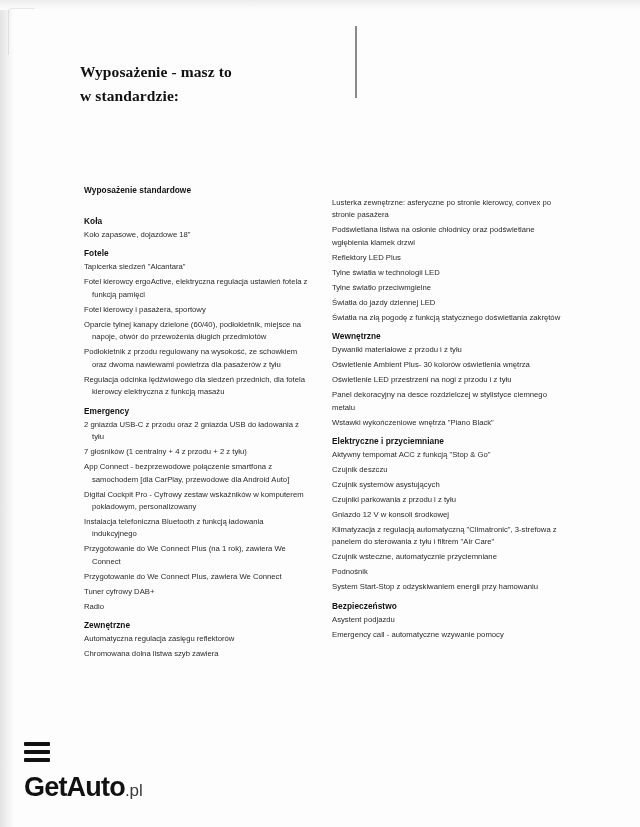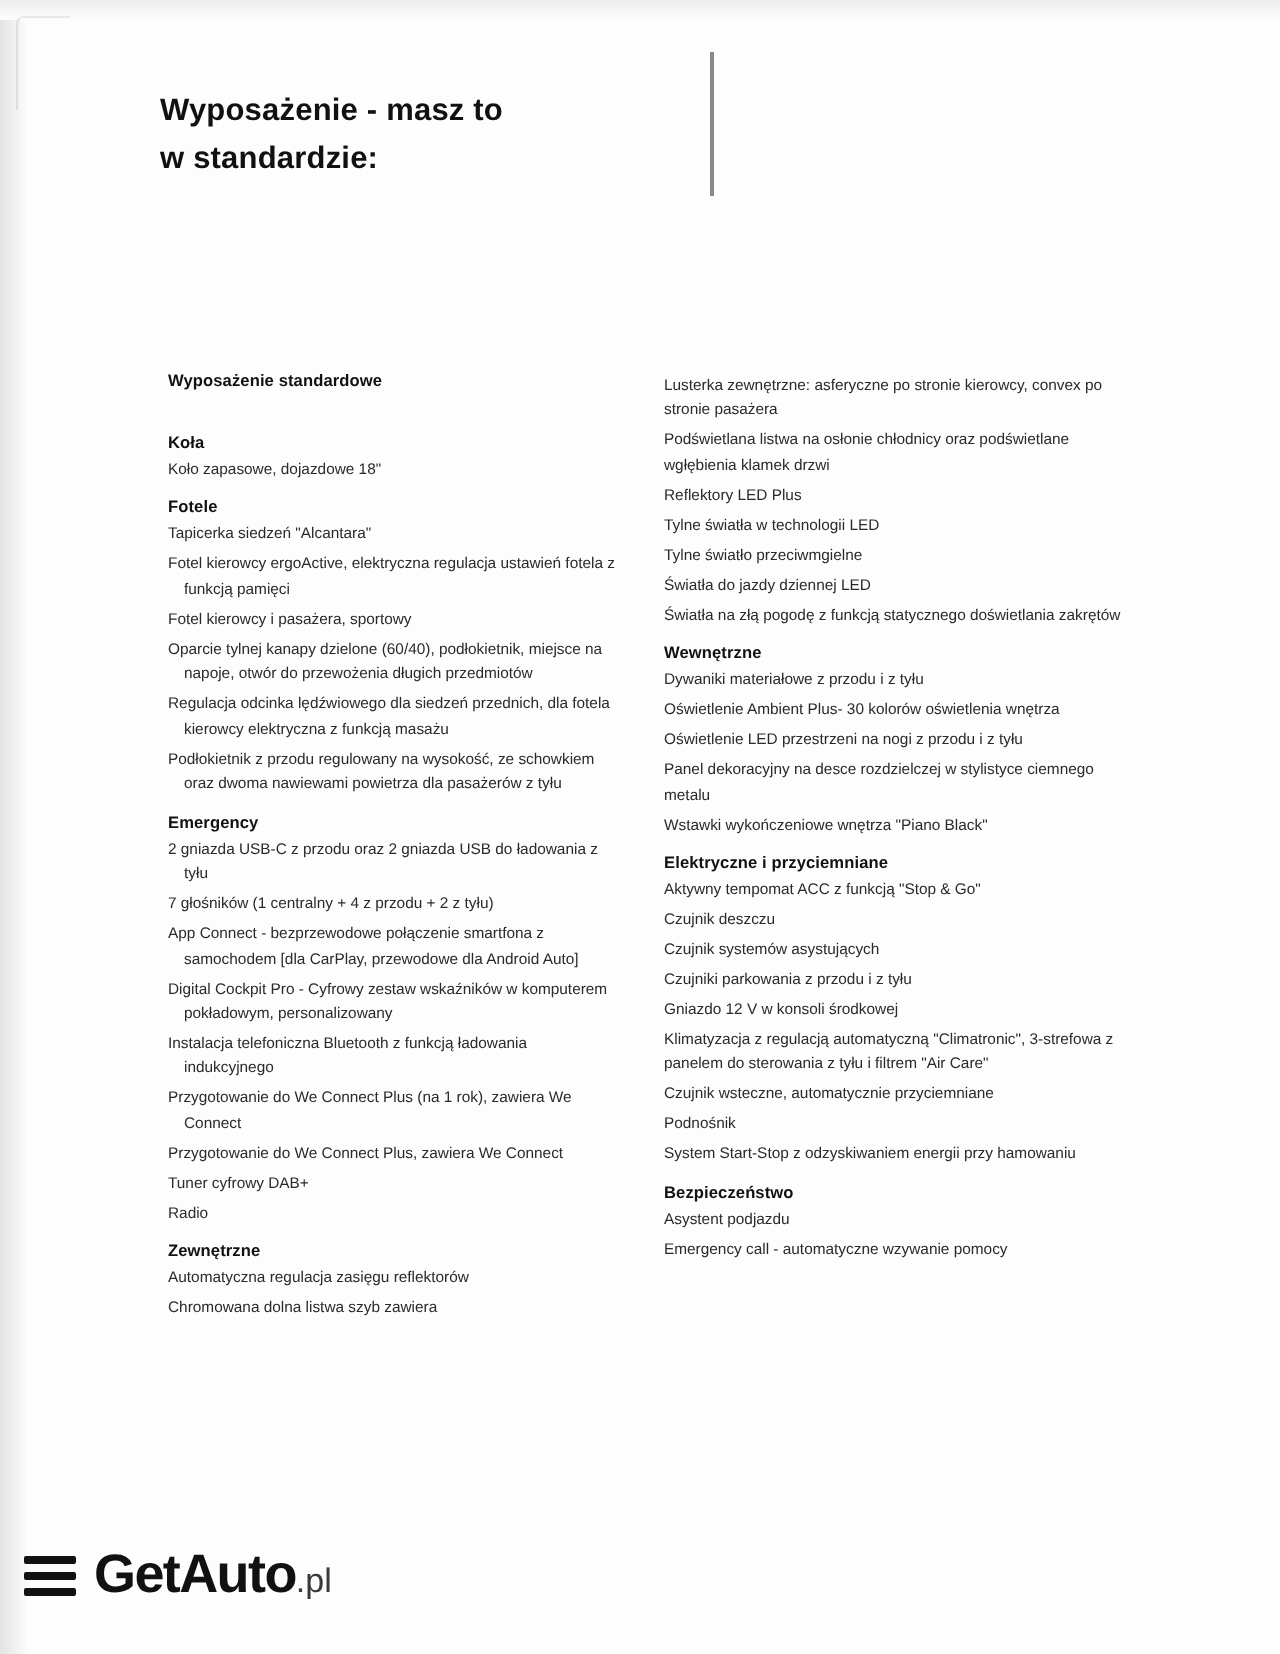--- a/index.html
+++ b/index.html
@@ -40,22 +40,23 @@
     border-left: 1px solid #d6d6d6;
     border-top: 1px solid #e0e0e0;
     border-radius: 4px 0 0 0;
     opacity: .7;
   }
 
   
   .header {
     position: absolute;
     left: 80px;
-    top: 44px;
+    top: 60px;
     width: 270px;
+    font-family: Liberation Serif, serif;
   }
   .header h1 {
     margin: 0;
     font-size: 15.5px;
     line-height: 1.55;
     font-weight: bold;
     letter-spacing: .1px;
     color: #111;
   }
   .header-rule {
@@ -101,30 +102,31 @@
     line-height: 1.62;
     color: #2a2a2a;
     margin: 0 0 2.5px 0;
     padding-left: 8px;
     text-indent: -8px;
   }
   .col-right ul.items li { padding-left: 0; text-indent: 0; }
   .col-right .sec-title { margin-bottom: 3px; }
 
   
-  .nohead { margin-top: 2px; }
+  .nohead { margin-top: 12px; }
 
   
   .footer {
     position: absolute;
-    left: 12px;
+    left: 24px;
     bottom: 26px;
     display: flex;
-    align-items: flex-end;
+    align-items: flex-start;
     gap: 9px;
+    flex-direction: column;
   }
   .logo-mark {
     width: 26px;
     height: 26px;
     display: flex;
     flex-direction: column;
     justify-content: center;
     gap: 4px;
   }
   .logo-mark span {
@@ -177,22 +179,22 @@
         </ul>
       </div>
 
       <div class="sec">
         <div class="sec-title">Fotele</div>
         <ul class="items">
           <li>Tapicerka siedzeń "Alcantara"</li>
           <li>Fotel kierowcy ergoActive, elektryczna regulacja ustawień fotela z funkcją pamięci</li>
           <li>Fotel kierowcy i pasażera, sportowy</li>
           <li>Oparcie tylnej kanapy dzielone (60/40), podłokietnik, miejsce na napoje, otwór do przewożenia długich przedmiotów</li>
+          <li>Podłokietnik z przodu regulowany na wysokość, ze schowkiem oraz dwoma nawiewami powietrza dla pasażerów z tyłu</li>
           <li>Regulacja odcinka lędźwiowego dla siedzeń przednich, dla fotela kierowcy elektryczna z funkcją masażu</li>
-          <li>Podłokietnik z przodu regulowany na wysokość, ze schowkiem oraz dwoma nawiewami powietrza dla pasażerów z tyłu</li>
         </ul>
       </div>
 
       <div class="sec">
         <div class="sec-title">Emergency</div>
         <ul class="items">
           <li>2 gniazda USB-C z przodu oraz 2 gniazda USB do ładowania z tyłu</li>
           <li>7 głośników (1 centralny + 4 z przodu + 2 z tyłu)</li>
           <li>App Connect - bezprzewodowe połączenie smartfona z samochodem [dla CarPlay, przewodowe dla Android Auto]</li>
           <li>Digital Cockpit Pro - Cyfrowy zestaw wskaźników w komputerem pokładowym, personalizowany</li>

